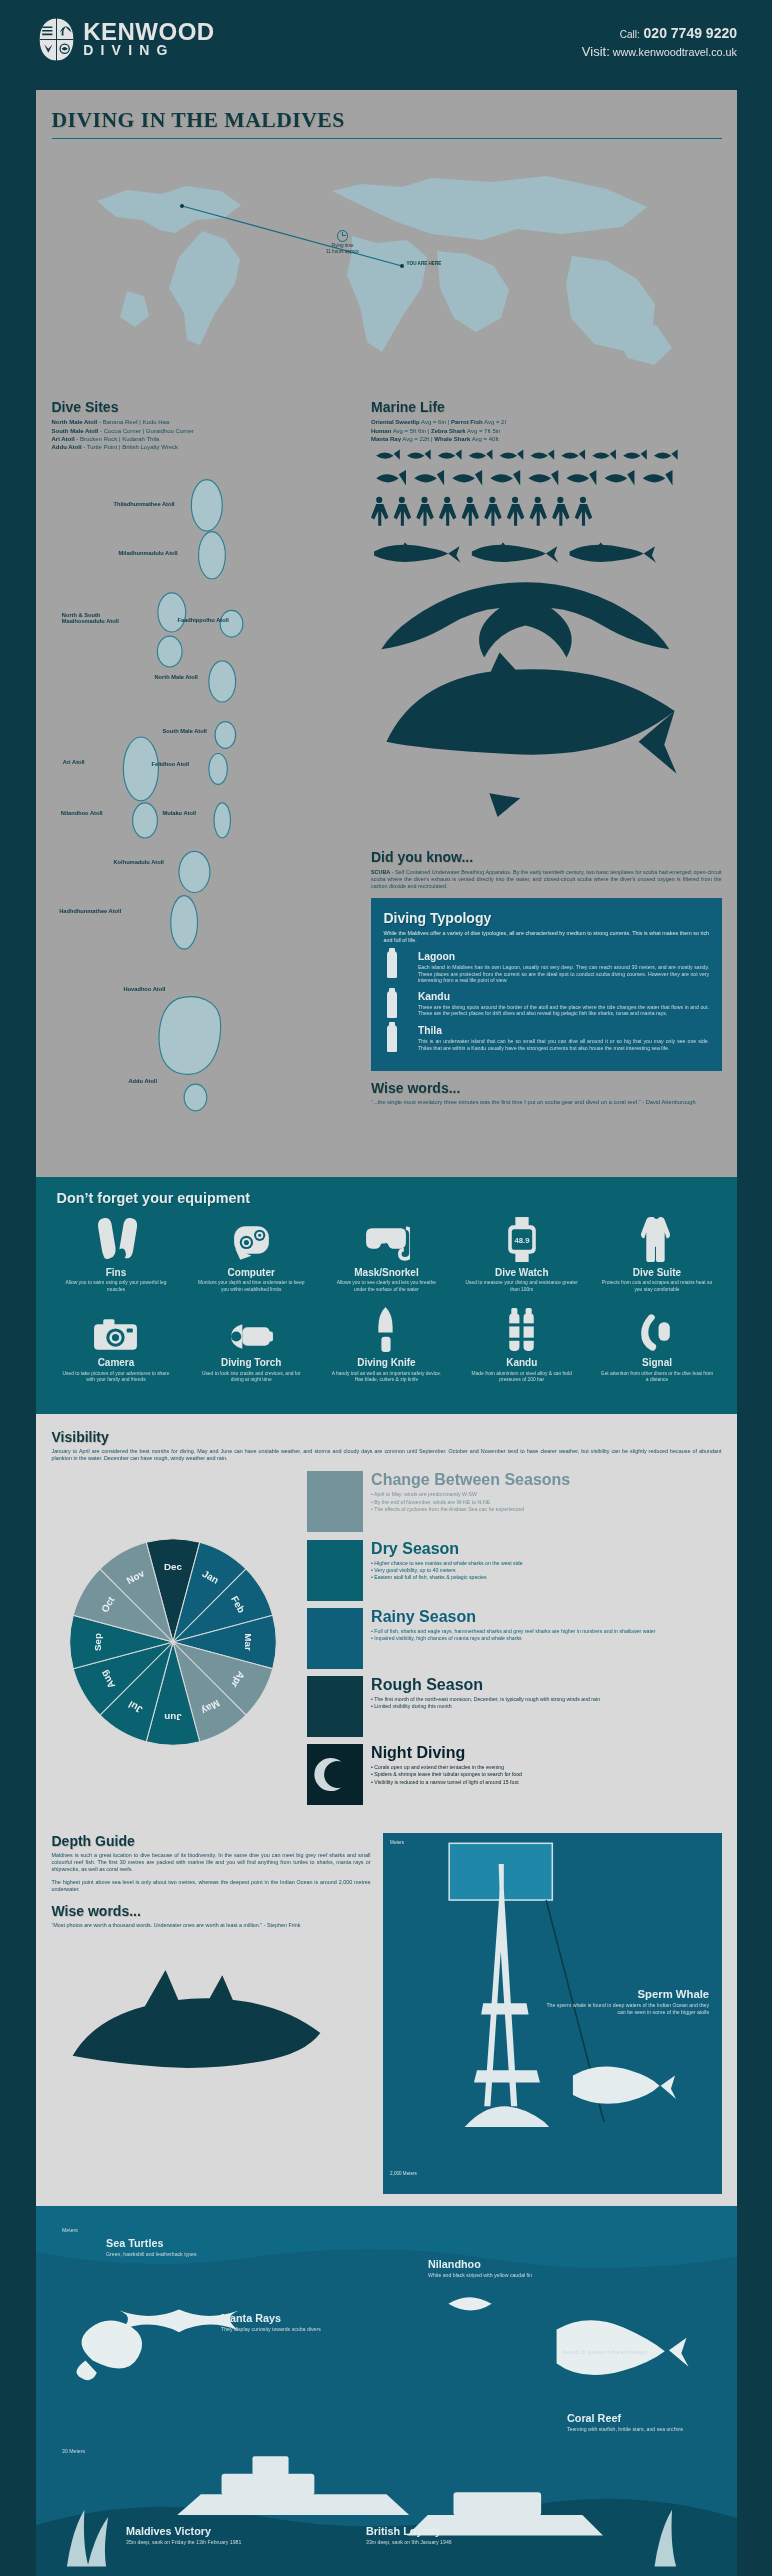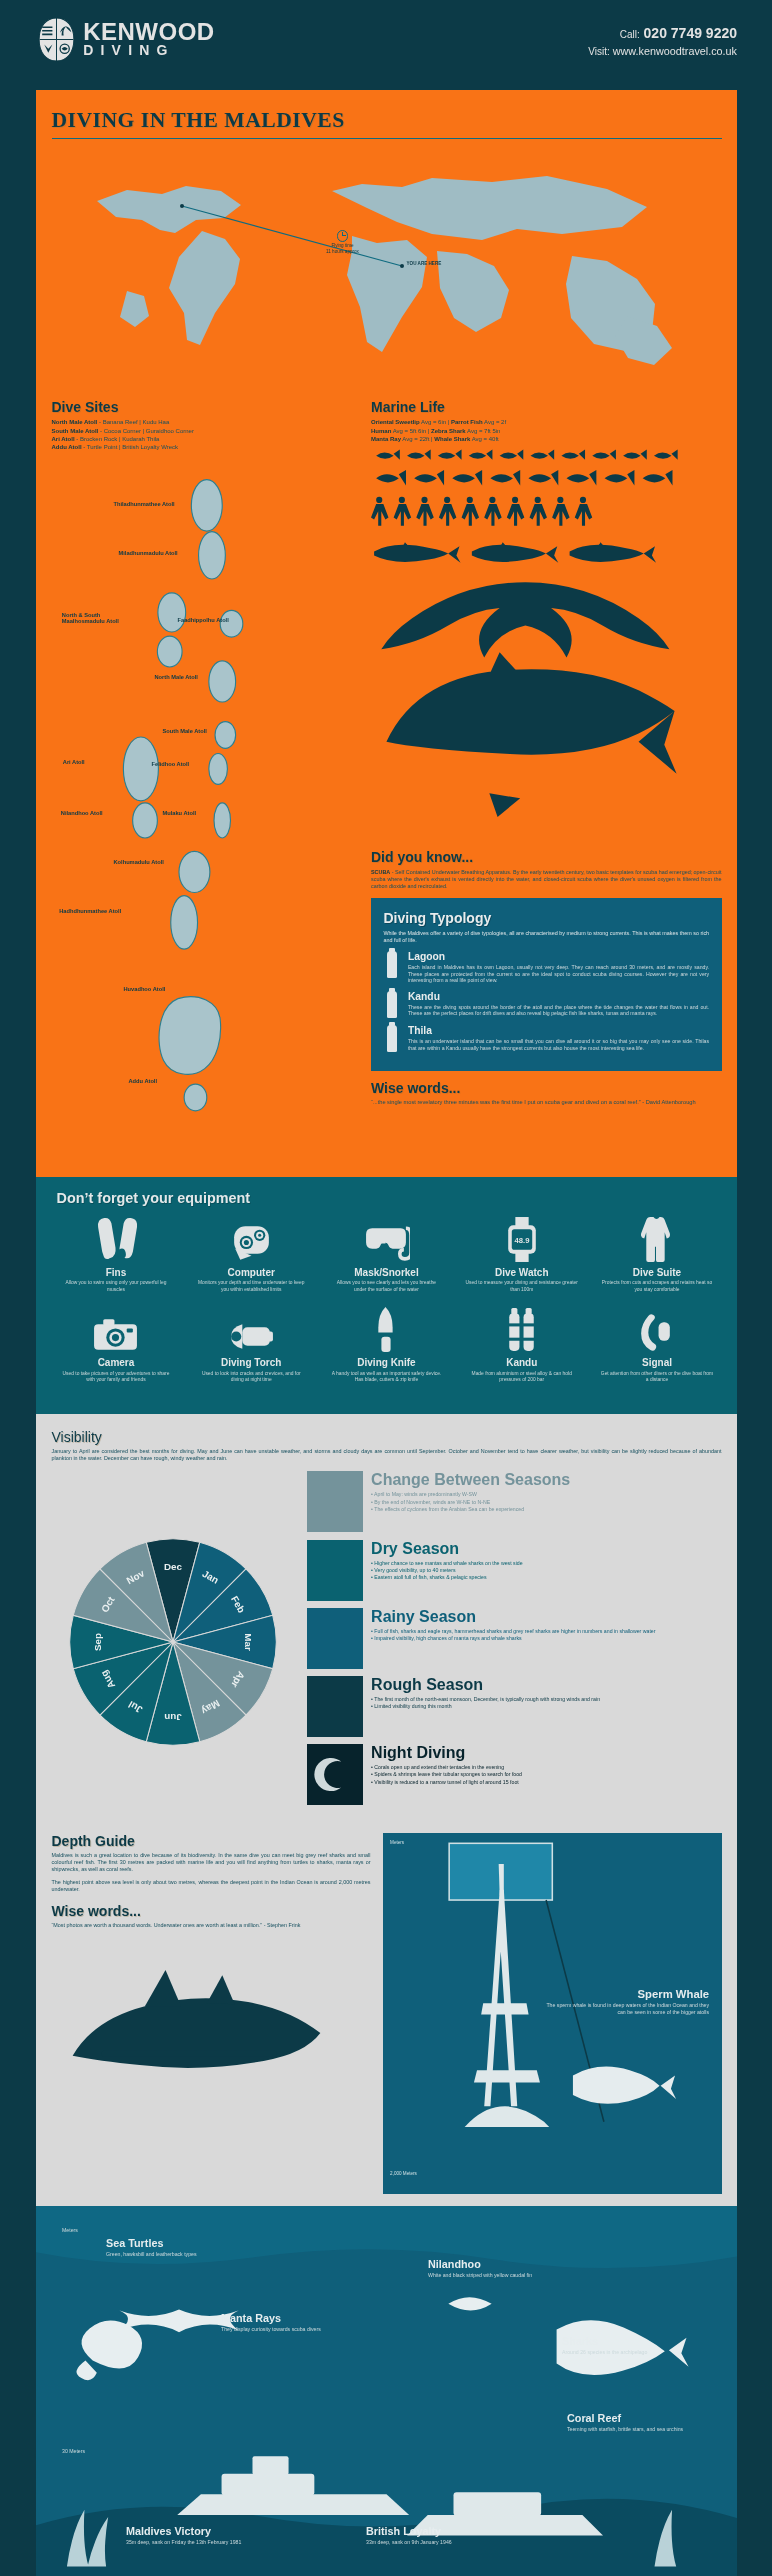--- a/index.html
+++ b/index.html
@@ -15,24 +15,24 @@
   .header { height: 90px; position: relative; background: #0c3a47; }
   .logo-wrap { position: absolute; left: 37px; top: 16.5px; display: flex; align-items: center; }
   .logo-badge { width: 39px; height: 45px; position: relative; margin-right: 7.2px; }
   .logo-text { color: #e3e3e3; }
   .logo-text .l1 { font-size: 24px; font-weight: bold; letter-spacing: 0.5px; line-height: 23px; }
   .logo-text .l2 { font-size: 14px; font-weight: bold; letter-spacing: 7.2px; line-height: 15.5px; }
   .contact { position: absolute; right: 36px; top: 25px; text-align: right; color: #e3e3e3; }
   .contact .call { font-size: 14px; font-weight: bold; line-height: 17.5px; }
   .contact .call span.lbl { font-size: 10px; font-weight: normal; }
   .contact .visit { font-size: 10.8px; line-height: 15.5px; }
-  .contact .visit span.lbl { font-size: 10px; }
-
-  
-  .panel { background: #f97316; margin: 0 36px; position: relative; }
+  .contact .visit span.lbl { font-size: 13px; }
+
+  
+  .panel { background: #a3a3a3; margin: 0 36px; position: relative; }
   .panel-pad { padding: 17.5px 15.5px 15.5px 15.5px; }
 
   h1.title {
     font-family: "Liberation Serif", serif;
     font-size: 21.6px; font-weight: bold; letter-spacing: 0.5px;
     color: #0c3a47; text-shadow: 1px 1px 0 rgba(150,120,60,.35);
   }
   .title-rule { height: 1.5px; background: #0f6b80; margin: 5.2px 0 0 0; }
 
   
@@ -81,21 +81,21 @@
   
   .dyk { margin-top: 9.3px; }
   .dyk p { font-size: 5.4px; line-height: 7.2px; color: #17505f; text-align: justify; }
   .dyk p b { color: #0c3a47; }
 
   
   .typology { background: #0f5f7a; color: #dfe6e8; padding: 11.3px 12.4px; margin-top: 8.2px; }
   .typology h3 { font-size: 14px; font-weight: bold; color: #e8eced; margin-bottom: 4.1px;
     text-shadow: 0.8px 0.8px 0 rgba(0,0,0,.25); }
   .typology .lede { font-size: 5.4px; line-height: 7.2px; text-align: justify; margin-bottom: 7.2px; }
-  .typo-item { display: flex; gap: 7px; margin-bottom: 7.2px; }
+  .typo-item { display: flex; gap: 17px; margin-bottom: 7.2px; }
   .typo-icon { width: 17.5px; flex: 0 0 17.5px; display:flex; justify-content:center; }
   .tank { width: 9.3px; height: 27px; background: #dfe6e8; border-radius: 3.6px 3.6px 1.5px 1.5px; position: relative; }
   .tank:before { content:""; position:absolute; top:-3.6px; left: 1.5px; width: 6.2px; height: 4.1px; background:#dfe6e8; border-radius:1px; }
   .typo-txt h4 { font-size: 10.3px; font-weight: bold; color: #e8eced; margin-bottom: 1.5px; }
   .typo-txt p { font-size: 5.2px; line-height: 6.7px; text-align: justify; color: #cfdadd; }
 
   
   .wise { margin-top: 9.3px; }
   .wise p { font-size: 5.7px; line-height: 7.7px; color: #17505f; }
 
@@ -104,21 +104,21 @@
   .equip h2 { font-size: 14.4px; font-weight: bold; color: #e3e8e9; margin-bottom: 9.3px;
     text-shadow: 0.8px 0.8px 0 rgba(0,0,0,.2);}
   .equip-row { display: flex; justify-content: space-between; margin-bottom: 13.4px; }
   .equip-item { width: 18%; text-align: center; }
   .equip-glyph { height: 47px; display: flex; align-items: flex-end; justify-content: center; margin-bottom: 4.1px; }
   .equip-item h4 { font-size: 10px; font-weight: bold; color: #e3e8e9; margin-bottom: 2.6px; }
   .equip-item p { font-size: 4.9px; line-height: 6.2px; color: #cbd8da; padding: 0 3.1px; }
 
   
   .vis { background: #d9d9d9; margin: 0 36px; padding: 14.4px 15.5px 15.5px 15.5px; }
-  .vis h2 { font-size: 14px; font-weight: normal; margin-bottom: 3.1px;
+  .vis h2 { font-size: 14px; font-weight: bold; margin-bottom: 3.1px;
     text-shadow: 0.8px 0.8px 0 rgba(140,110,60,.3);}
   .vis .intro { font-size: 5.4px; line-height: 7.2px; color: #17505f; text-align: justify; }
   .vis-body { display: flex; gap: 13.4px; margin-top: 9.3px; }
   .wheel-wrap { width: 242px; display: flex; align-items: center; justify-content: center; }
   .season-list { flex: 1; }
   .season-block { display: flex; gap: 8.2px; margin-bottom: 7.2px; }
   .season-sw { width: 56px; height: 61px; flex: 0 0 56px; }
   .season-txt h4 { font-size: 16px; font-weight: bold; margin-bottom: 2.1px; }
   .season-txt ul { list-style: none; }
   .season-txt li { font-size: 5.2px; line-height: 7.2px; }

